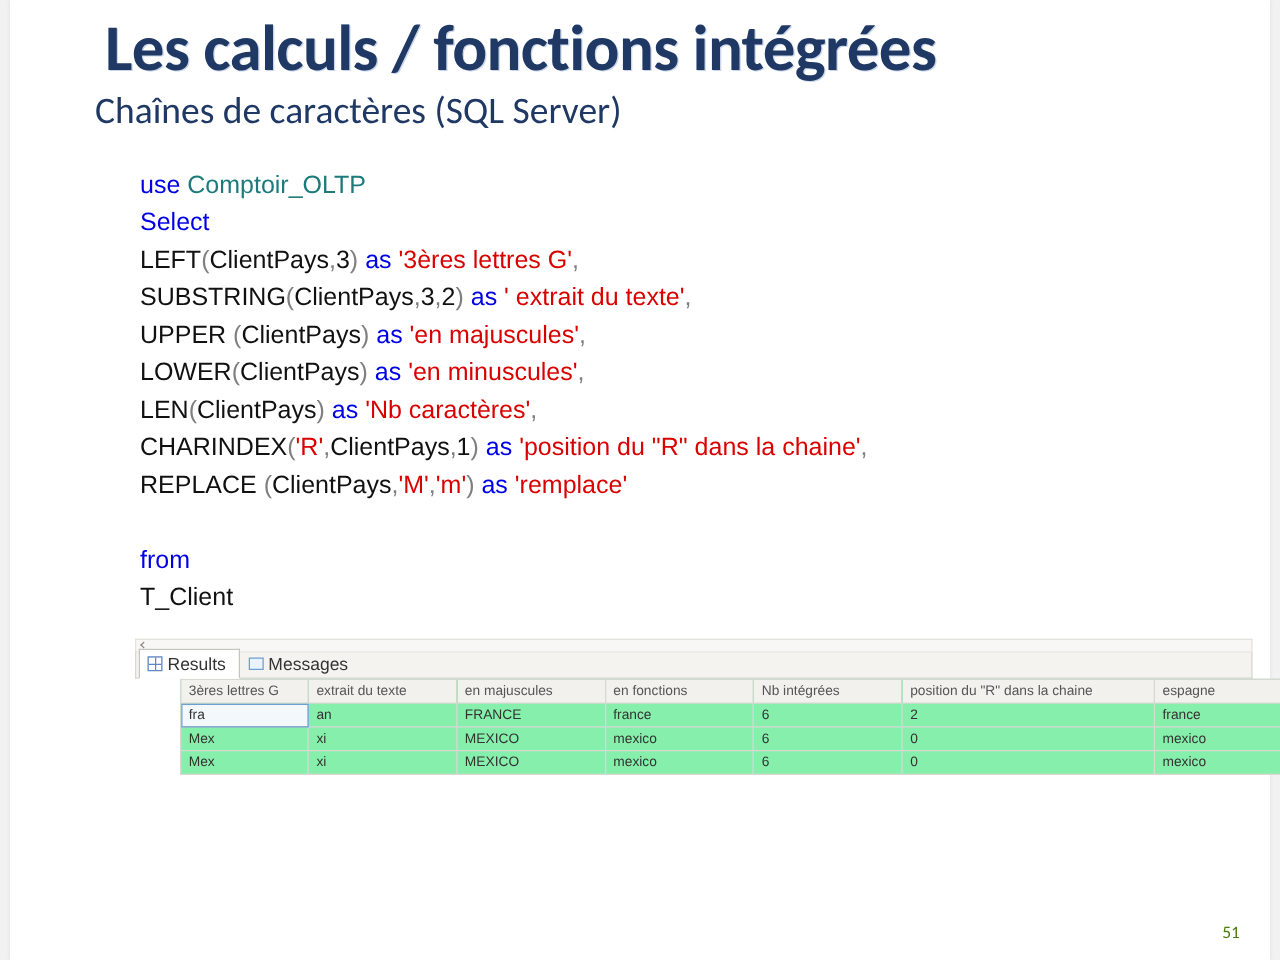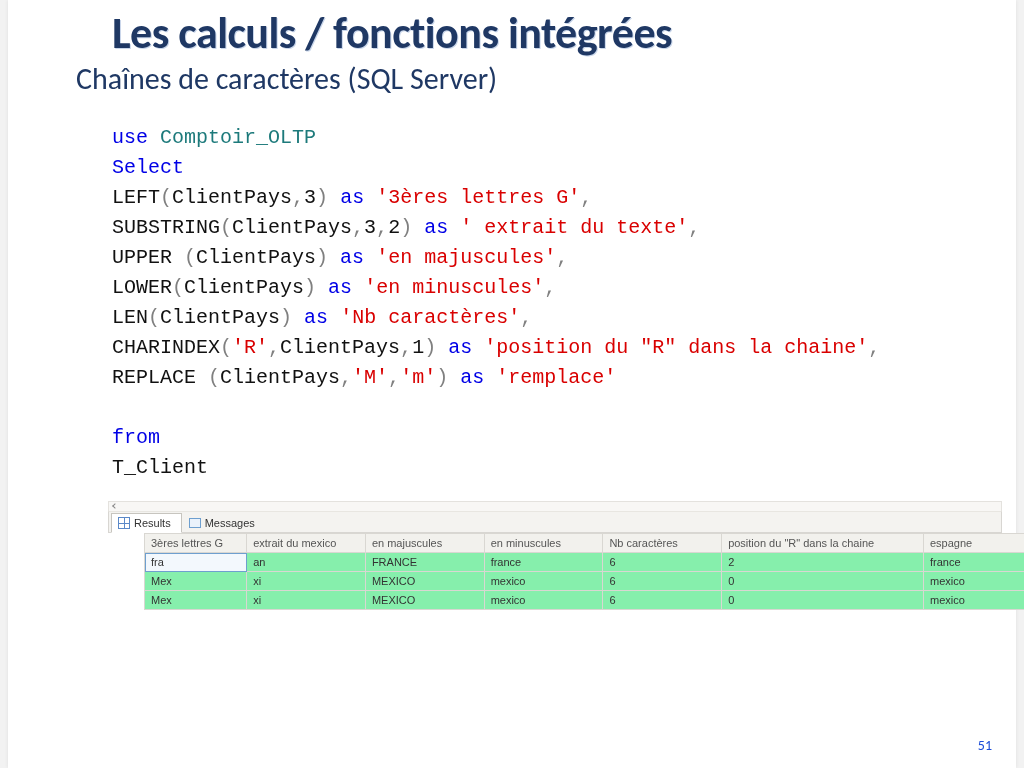--- a/index.html
+++ b/index.html
@@ -14,35 +14,35 @@
   }
   .slide {
     background: #ffffff;
     margin: 0 8px;
     height: 768px;
     padding: 0;
     position: relative;
     box-shadow: 0 0 4px rgba(0,0,0,0.08);
   }
   .title {
-    font-size: 44px;
+    font-size: 52px;
     font-weight: 700;
     color: #1f3864;
-    padding: 6px 0 0 104px;
+    padding: 6px 0 0 76px;
     letter-spacing: -0.5px;
     text-shadow: 1px 1px 0 #c9d6ea;
   }
   .subtitle {
     font-size: 30px;
     font-weight: 400;
     color: #1f3864;
     padding: 0 0 10px 68px;
   }
   .code {
-    font-family: Liberation Mono, monospace;
+    font-family: Liberation Sans, sans-serif;
     font-size: 20px;
     line-height: 1.5;
     padding: 16px 0 0 104px;
     white-space: pre;
     color: #111;
   }
   .kw { color: #0000e6; }
   .str { color: #d90000; }
   .gry { color: #808080; }
   .tok { color: #111; }
@@ -78,21 +78,21 @@
     background: #f4f3f0;
     border: 1px solid #d8d6d2;
     border-top: 1px solid #e8e6e1;
     padding-left: 2px;
   }
   .tab {
     display: flex;
     align-items: center;
     gap: 4px;
     padding: 3px 10px 3px 6px;
-    font-size: 11px;
+    font-size: 14px;
     color: #333;
     border: 1px solid transparent;
     margin-bottom: -1px;
     margin-top: 10px;
   }
   .tab.active {
     background: #fff;
     border: 1px solid #c7c5bf;
     border-bottom: 1px solid #fff;
   }
@@ -152,21 +152,21 @@
   .colw-2 { width: 100px; }
   .colw-3 { width: 100px; }
   .colw-4 { width: 100px; }
   .colw-5 { width: 170px; }
   .colw-6 { width: 96px; }
 
   .page-num {
     position: absolute;
     right: 24px;
     bottom: 14px;
-    color: #1d4ed8;
+    color: #4d7c0f;
     font-size: 14px;
   }
 </style>
 </head>
 <body>
 
 <div class="slide">
 
   <div class="title">Les calculs / fonctions intégrées</div>
   <div class="subtitle">Chaînes de caractères (SQL Server)</div>
@@ -195,24 +195,24 @@
       </div>
       <div class="tab">
         <span class="tab-icon-msg"></span>
         <span>Messages</span>
       </div>
     </div>
     <table class="grid">
       <thead>
         <tr>
           <th class="colw-0">3ères lettres G</th>
-          <th class="colw-1">extrait du mexico</th>
+          <th class="colw-1">extrait du texte</th>
           <th class="colw-2">en majuscules</th>
-          <th class="colw-3">en minuscules</th>
-          <th class="colw-4">Nb caractères</th>
+          <th class="colw-3">en fonctions</th>
+          <th class="colw-4">Nb intégrées</th>
           <th class="colw-5">position du "R" dans la chaine</th>
           <th class="colw-6">espagne</th>
         </tr>
       </thead>
       <tbody>
         <tr>
           <td class="selcell">fra</td>
           <td>an</td>
           <td>FRANCE</td>
           <td>france</td>

